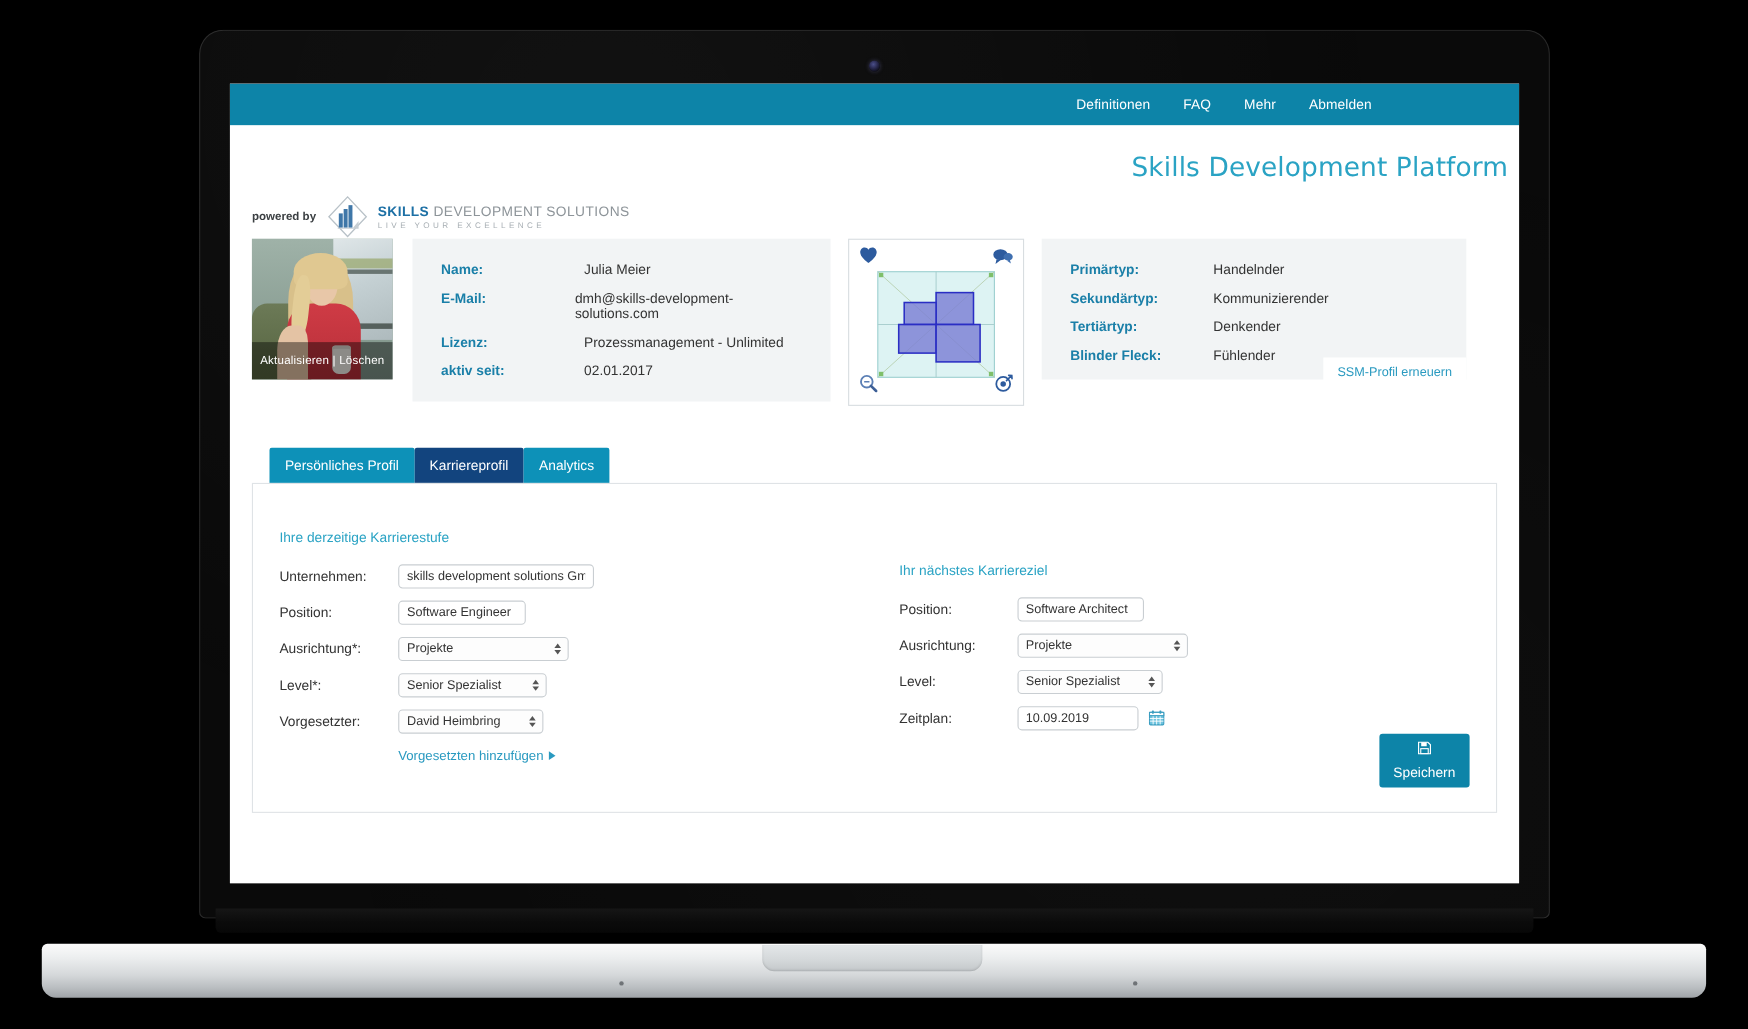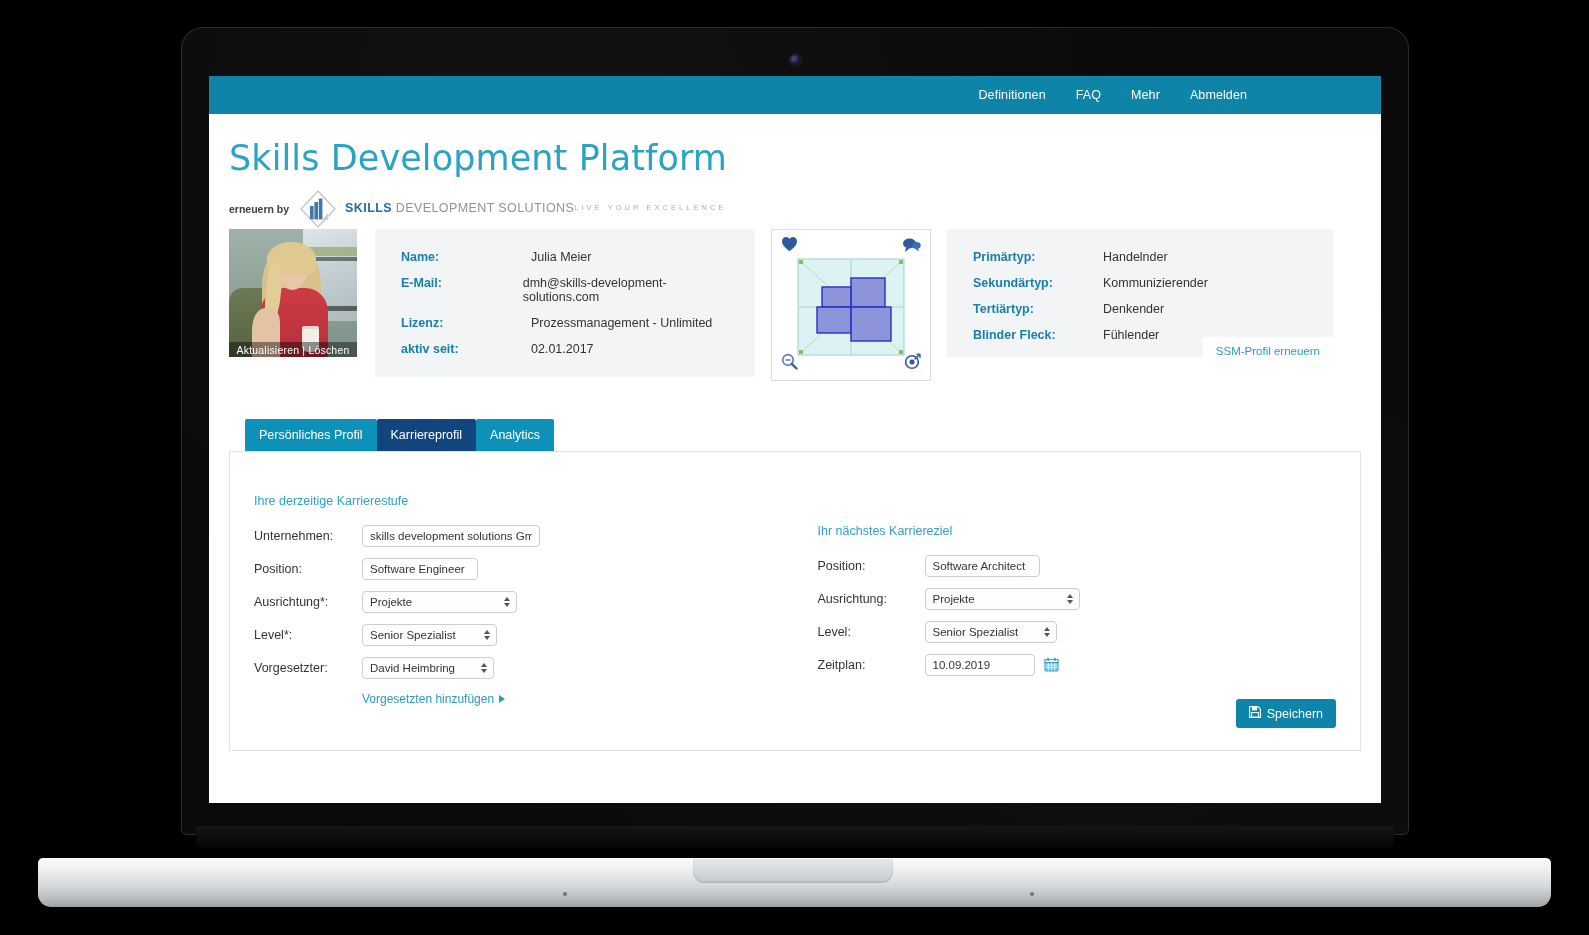--- a/index.html
+++ b/index.html
@@ -79,28 +79,29 @@
   }
   .topnav a {
     color: #fff; font-size: 12.5px; text-decoration: none; letter-spacing: .1px;
   }
 
   .page { padding: 0 0 0 0; background:#fff; height: 689px; position: relative; }
   .container { padding-left: 10px; padding-right: 10px; }
 
   .brand { padding: 24px 0 0 10px; }
   .brand-title {
-    font-size: 35px; color: #2aa3c4; font-weight: 400; letter-spacing: .1px;
+    font-size: 24px; color: #2aa3c4; font-weight: 400; letter-spacing: .1px;
     font-family: "DejaVu Sans", sans-serif;
+    text-align: right;
   }
   .brand-sub { display: flex; align-items: center; gap: 9px; margin-top: 11px; }
   .powered { font-size: 10.5px; color: #3c4043; font-weight: bold; }
   .logo-wrap { display: flex; align-items: center; gap: 7px; }
   .logo-mark { width: 40px; height: 40px; position: relative; }
-  .logo-text { display: flex; flex-direction: row; line-height: 1.05; }
+  .logo-text { display: flex; flex-direction: column; line-height: 1.05; }
   .logo-t1 { font-size: 12.5px; letter-spacing: .4px; }
   .logo-t1 b { color: #1d70a5; font-weight: bold; }
   .logo-t1 span { color: #8d9499; }
   .logo-t2 { font-size: 7.4px; letter-spacing: 3.1px; color: #a8afb4; margin-top: 2px; }
 
   .section-title {
     font-size: 17px; color: #2aa3c4; margin: 38px 0 16px 10px; font-weight: 400;
   }
 
   
@@ -126,21 +127,21 @@
     background:#e0c891; border-radius: 52% 52% 20% 28%; }
   .ph-hair-strand { position:absolute; left:29%; top:26%; width:12%; height:46%;
     background:#e3cd97; border-radius: 40%; transform: rotate(6deg); }
   .ph-body { position:absolute; left:25%; top:46%; width:52%; height:54%;
     background: linear-gradient(180deg,#cf3b45 0%, #b62f39 100%); border-radius: 34% 34% 0 0; }
   .ph-arm { position:absolute; left:18%; top:62%; width:22%; height:38%;
     background:#e4c3a4; border-radius: 46% 30% 0 0; }
   .ph-cup { position:absolute; left:57%; top:76%; width:13%; height:20%;
     background:#f2efe9; border-radius: 3px 3px 6px 6px; box-shadow: inset 0 3px 0 #dcd8d0;}
   .photo-overlay {
-    position: absolute; left: 0; right: 0; bottom: 0; height: 15px;
+    position: absolute; left: 0; right: 0; bottom: 0; height: 34px;
     background: rgba(0,0,0,.42);
     display: flex; align-items: center; justify-content: center;
     color: #fff; font-size: 10.5px; letter-spacing: .2px;
   }
 
   .info-card {
     background: #f2f4f5; padding: 21px 26px; width: 380px; min-height: 128px;
   }
   .info-card.right { width: 386px; position: relative; padding-bottom: 14px; }
   .info-line { display: flex; margin-bottom: 12px; font-size: 12.5px; }
@@ -218,21 +219,21 @@
   }
   .addlink .tri { width:0;height:0;border-left:6px solid #2a9ac0;border-top:4px solid transparent;border-bottom:4px solid transparent; }
 
   .cal-icon { margin-left: 9px; cursor: pointer; display:inline-flex; }
 
   .save-btn {
     position: absolute; right: 24px; bottom: 22px;
     background: #0d84a8; color: #fff; border: none; border-radius: 3px;
     font-size: 12.5px; padding: 7px 13px; cursor: pointer;
     font-family: "Liberation Sans", sans-serif;
-    display: inline-flex; align-items: center; gap: 6px;
+    display: inline-flex; align-items: center; gap: 6px; flex-direction: column;
   }
 </style>
 </head>
 <body>
 
 <div class="stage">
 
   <div class="lid-rim"></div>
   <div class="laptop-lid">
     <div class="lid-inner-noise"></div>
@@ -247,21 +248,21 @@
       <a href="#">Mehr</a>
       <a href="#">Abmelden</a>
     </div>
 
     <div class="page">
       <div class="container">
 
         <div class="brand">
           <div class="brand-title">Skills Development Platform</div>
           <div class="brand-sub">
-            <span class="powered">erneuern by</span>
+            <span class="powered">powered by</span>
             <span class="logo-wrap">
               <span class="logo-mark">
                 <svg width="40" height="40" viewBox="0 0 40 40">
                   <path d="M20 2 L37 20 L20 38 L3 20 Z" fill="#ffffff" stroke="#b9c2c8" stroke-width="1.2"></path>
                   <rect x="12" y="17" width="3.6" height="13" fill="#3f77a8"></rect>
                   <rect x="16.4" y="13" width="3.6" height="17" fill="#3f77a8"></rect>
                   <rect x="20.8" y="9.5" width="3.6" height="20.5" fill="#3f77a8"></rect>
                   <path d="M11 30 L25 30 L30 24 L30 31 L11 31 Z" fill="#c7ced3"></path>
                 </svg>
               </span>

